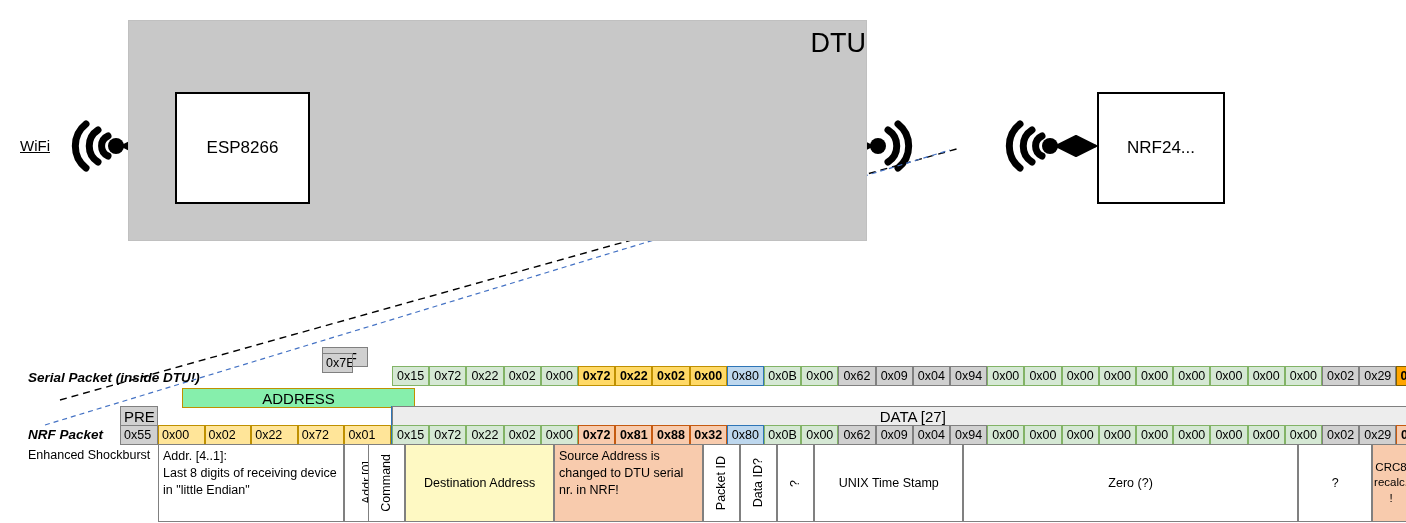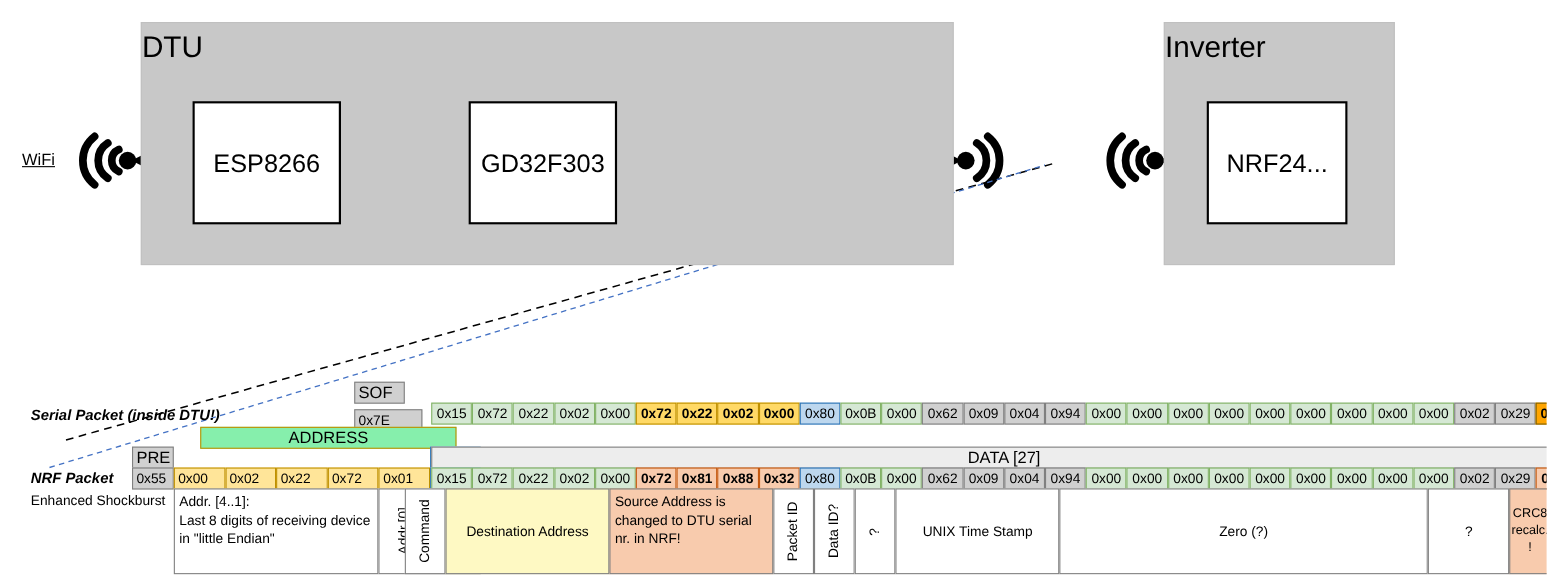--- a/index.html
+++ b/index.html
@@ -15,31 +15,31 @@
 
   
   .enclosure{
     position:absolute;
     background:#c8c8c8;
     border:1px solid #c0c0c0;
   }
   .enclosure-title{
     position:absolute;
     left:0;right:0;top:8px;
-    text-align:left;
+    text-align:right;
     font-size:27px;
     line-height:1.1;
     font-weight:400;
   }
   .chipbox{
     position:absolute;
     background:#ffffff;
     border:2.5px solid #000;
     display:flex;align-items:center;justify-content:center;
-    font-size:23px;
+    font-size:17px;
   }
   .wifi-label{
     position:absolute;
     font-size:15px;
   }
   .svgfull{position:absolute;left:0;top:0;width:1406px;height:523px;overflow:visible;}
 
   
   .rowlabel{
     position:absolute;
@@ -145,39 +145,33 @@
     <line x1="60" y1="400" x2="960" y2="148" stroke="#000" stroke-width="1.4" stroke-dasharray="7,5"></line>
     <line x1="45" y1="425" x2="950" y2="150" stroke="#4472C4" stroke-width="1.2" stroke-dasharray="5,4"></line>
   </svg>
 
   <div class="enclosure" style="left:128px;top:20px;width:737px;height:219px;">
     <div class="enclosure-title">DTU</div>
   </div>
   <div class="chipbox" style="left:175px;top:92px;width:131px;height:108px;">
     <span>ESP8266</span>
   </div>
-  <div class="chipbox" style="left:426px;top:92px;width:131px;height:108px;">
-    <span>GD32F303</span>
-  </div>
   <div class="wifi-label" style="left:20px;top:137px;text-decoration:underline;">WiFi</div>
 
-  <div class="enclosure" style="left:1058px;top:20px;width:208px;height:219px;">
-    <div class="enclosure-title">Inverter</div>
-  </div>
   <div class="chipbox" style="left:1097px;top:92px;width:124px;height:108px;">
     <span>NRF24...</span>
   </div>
 
   <div class="rowlabel" style="left:28px;top:370px;">Serial Packet (inside DTU!)</div>
   <div class="rowlabel" style="left:28px;top:427px;">NRF Packet</div>
   <div class="rowlabel plain" style="left:28px;top:448px;">Enhanced Shockburst</div>
 
   <div id="tables">
       <div class="cell hdr" style="left: 322px; top: 347px; width: 46px; height: 20px; background: rgb(208, 208, 208); border-color: rgb(128, 128, 128);">SOF</div>
-      <div class="cell" style="left: 322px; top: 372px; width: 62px; height: 20px; background: rgb(208, 208, 208); border-color: rgb(128, 128, 128);">0x7E</div>
+      <div class="cell" style="left: 322px; top: 353px; width: 31px; height: 20px; background: rgb(208, 208, 208); border-color: rgb(128, 128, 128);">0x7E</div>
       <div class="cell ctr" style="left: 368px; top: 366px; width: 37.2px; height: 20px; background: rgb(213, 232, 212); border-color: rgb(130, 179, 102);">0x15</div>
       <div class="cell ctr" style="left: 405.2px; top: 366px; width: 37.2px; height: 20px; background: rgb(213, 232, 212); border-color: rgb(130, 179, 102);">0x72</div>
       <div class="cell ctr" style="left: 442.4px; top: 366px; width: 37.2px; height: 20px; background: rgb(213, 232, 212); border-color: rgb(130, 179, 102);">0x22</div>
       <div class="cell ctr" style="left: 479.6px; top: 366px; width: 37.2px; height: 20px; background: rgb(213, 232, 212); border-color: rgb(130, 179, 102);">0x02</div>
       <div class="cell ctr" style="left: 516.8px; top: 366px; width: 37.2px; height: 20px; background: rgb(213, 232, 212); border-color: rgb(130, 179, 102);">0x00</div>
       <div class="cell ctr bold" style="left: 554px; top: 366px; width: 37.2px; height: 20px; background: rgb(255, 217, 102); border-color: rgb(191, 144, 0);">0x72</div>
       <div class="cell ctr bold" style="left: 591.2px; top: 366px; width: 37.2px; height: 20px; background: rgb(255, 217, 102); border-color: rgb(191, 144, 0);">0x22</div>
       <div class="cell ctr bold" style="left: 628.4px; top: 366px; width: 37.2px; height: 20px; background: rgb(255, 217, 102); border-color: rgb(191, 144, 0);">0x02</div>
       <div class="cell ctr bold" style="left: 665.6px; top: 366px; width: 37.2px; height: 20px; background: rgb(255, 217, 102); border-color: rgb(191, 144, 0);">0x00</div>
       <div class="cell ctr" style="left: 702.8px; top: 366px; width: 37.2px; height: 20px; background: rgb(189, 215, 238); border-color: rgb(46, 117, 182);">0x80</div>

